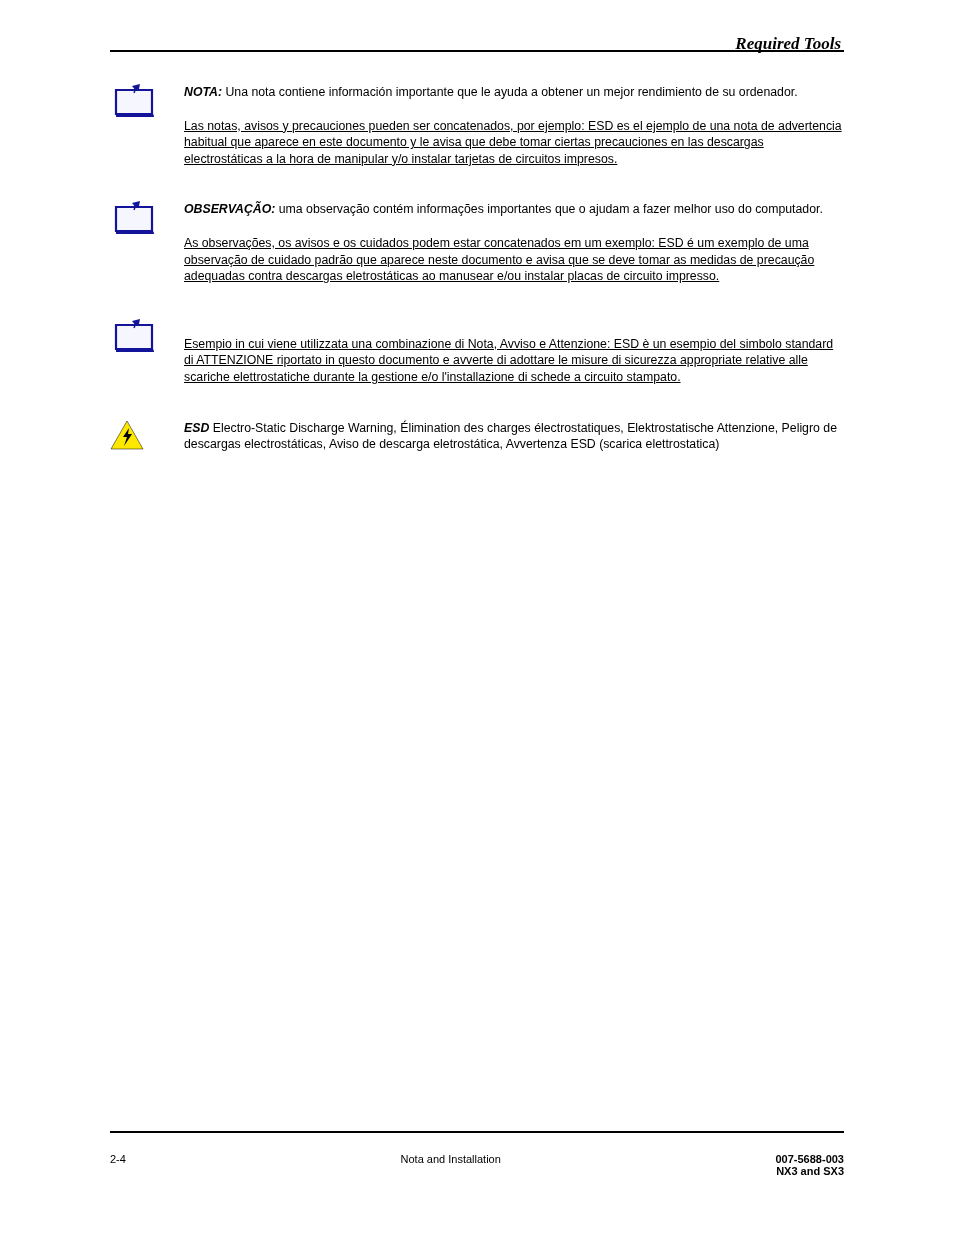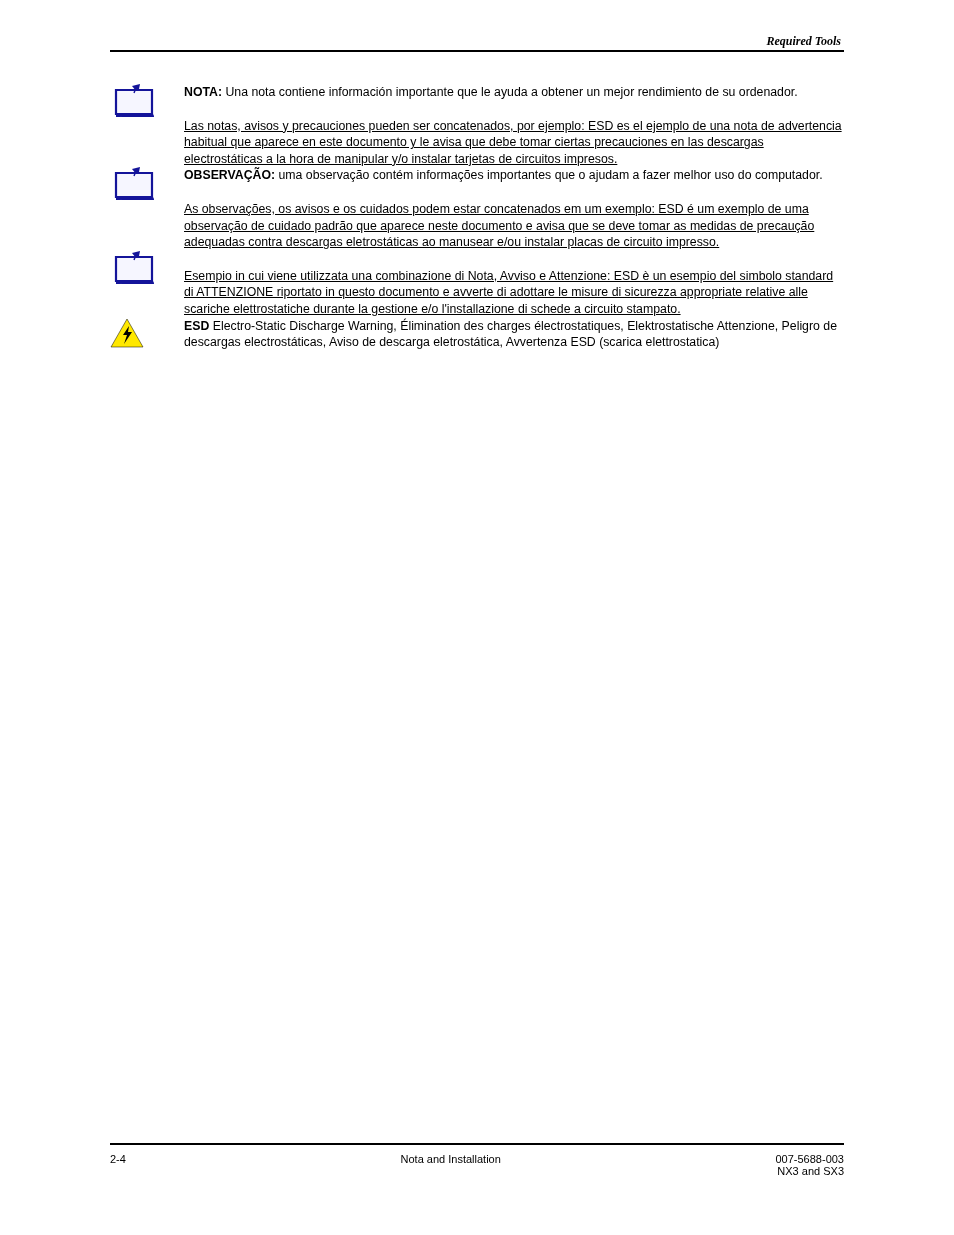--- a/index.html
+++ b/index.html
@@ -18,73 +18,75 @@
     padding: 50px 110px 60px 110px;
   }
   .top-rule {
     border-top: 2px solid #000;
     margin-bottom: 18px;
   }
   .header-right {
     position: absolute;
     top: 34px;
     right: 113px;
-    font-size: 12px;
+    font-size: 17px;
     font-style: italic;
     font-family: "Times New Roman", serif;
     font-weight: bold;
     color: #000;
   }
   .block {
     display: flex;
     align-items: flex-start;
+    margin-top: 34px;
   }
   .block.first { margin-top: 32px; }
   .icon-col {
     width: 74px;
     flex: 0 0 74px;
     display: flex;
     justify-content: flex-start;
   }
   .text-col {
     flex: 1;
     font-size: 12.3px;
     line-height: 1.35;
     font-family: Arial, Helvetica, sans-serif;
     color: #000;
   }
   .label {
     font-weight: bold;
     font-family: Arial, Helvetica, sans-serif;
+    font-style: italic;
   }
   .para2 { margin-top: 17px; text-decoration: underline; }
   .note-icon {
     width: 50px;
     height: 36px;
     position: relative;
   }
   .note-icon svg { width: 50px; height: 36px; }
   .shock-icon svg { width: 34px; height: 30px; }
 
   .footer {
     position: absolute;
     left: 110px;
     right: 110px;
     bottom: 58px;
   }
   .footer-rule {
     border-top: 2px solid #000;
-    padding-top: 8px;
+    padding-top: 20px;
     display: flex;
     justify-content: space-between;
     font-size: 11px;
     font-family: Arial, Helvetica, sans-serif;
     gap: 8px;
   }
-  .footer-right { text-align: right; }
+  .footer-right { text-align: right; font-weight: bold; }
 </style>
 </head>
 <body>
 
 <div class="page">
   <div class="header-right">Required Tools</div>
   <div class="top-rule"></div>
 
   <div class="block first">
     <div class="icon-col">

